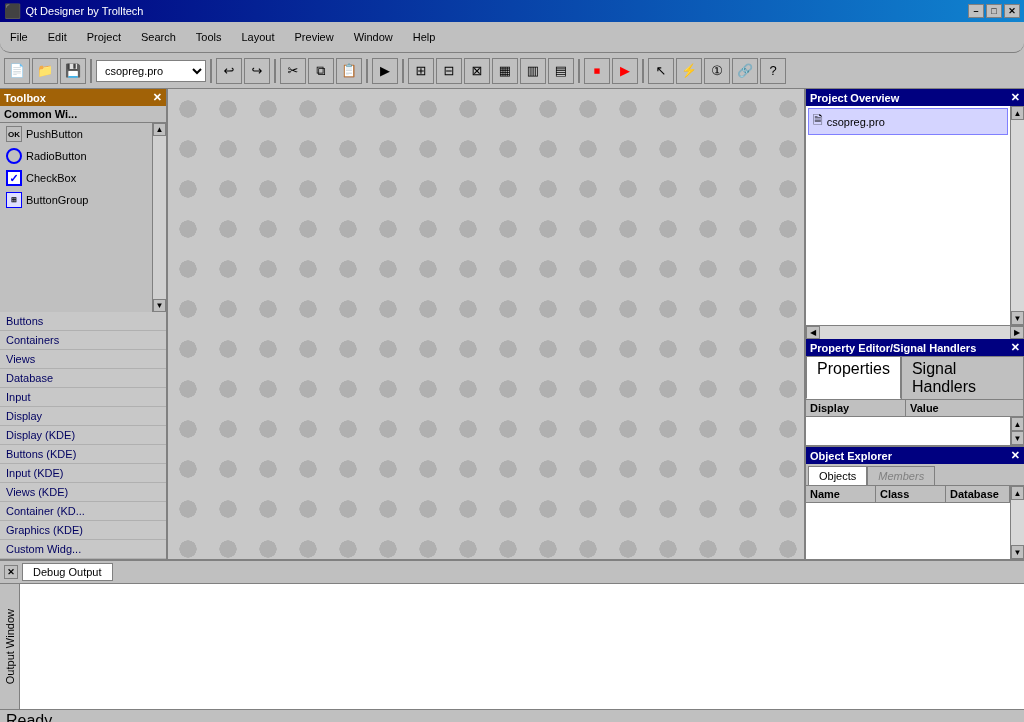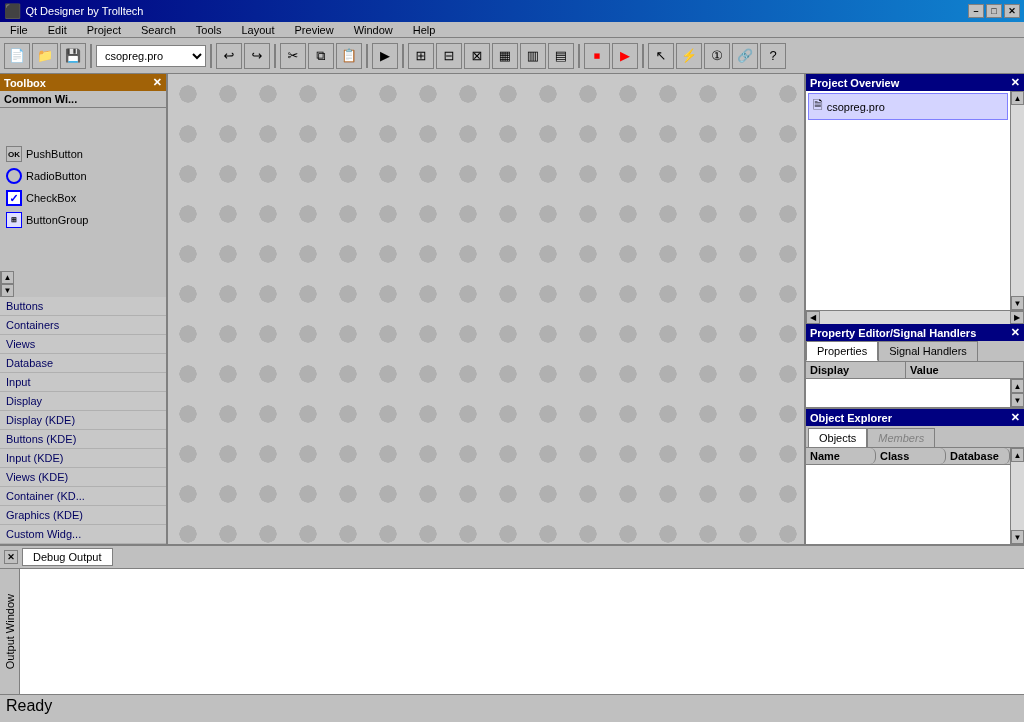--- a/index.html
+++ b/index.html
@@ -46,22 +46,23 @@
       font-weight: bold;
     }
 
     
     #menu-bar {
       background: #c0c0c0;
       border-bottom: 1px solid #808080;
       padding: 2px 4px;
       display: flex;
       gap: 8px;
-      height: 16px;
-      align-items: center;
+      height: 31px;
+      align-items: center;
+      border-radius: 10px;
     }
     .menu-item {
       padding: 2px 6px;
       cursor: pointer;
       color: black;
     }
 
     
     #toolbar {
       background: #c0c0c0;
@@ -136,23 +137,22 @@
       background: #c0c0c0;
       padding: 2px 4px;
       font-size: 11px;
       font-weight: bold;
       color: black;
       border-bottom: 1px solid #808080;
       cursor: pointer;
     }
     .toolbox-scroll-area {
       display: flex;
-      flex-direction: column;
-      flex: 1;
-      margin-top: 35px;
+      flex-direction: row;
+      flex: 1;
     }
     .toolbox-items {
       flex: 1;
       overflow: hidden;
     }
     .toolbox-item {
       display: flex;
       align-items: center;
       padding: 3px 6px;
       gap: 4px;
@@ -280,21 +280,21 @@
     #property-tabs {
       display: flex;
       background: #c0c0c0;
       border-bottom: 1px solid #808080;
     }
     .prop-tab {
       padding: 3px 10px;
       border: 1px solid #808080;
       background: #c0c0c0;
       cursor: pointer;
-      font-size: 11px;
+      font-size: 16px;
       border-bottom: none;
     }
     .prop-tab.active {
       background: white;
       border-bottom: 1px solid white;
       z-index: 1;
     }
     #property-table {
       flex: 1;
       background: white;
@@ -352,21 +352,20 @@
     .obj-table-header {
       display: flex;
       background: #c0c0c0;
       border-bottom: 1px solid #808080;
     }
     .obj-col {
       padding: 2px 4px;
       font-size: 11px;
       font-weight: bold;
       border-right: 1px solid #808080;
-      border-radius: 6px;
     }
     .obj-col:first-child { width: 70px; }
     .obj-col:nth-child(2) { width: 70px; }
     .obj-col:last-child { flex: 1; }
 
     
     #bottom-panel {
       height: 150px;
       border-top: 2px solid #808080;
       display: flex;

